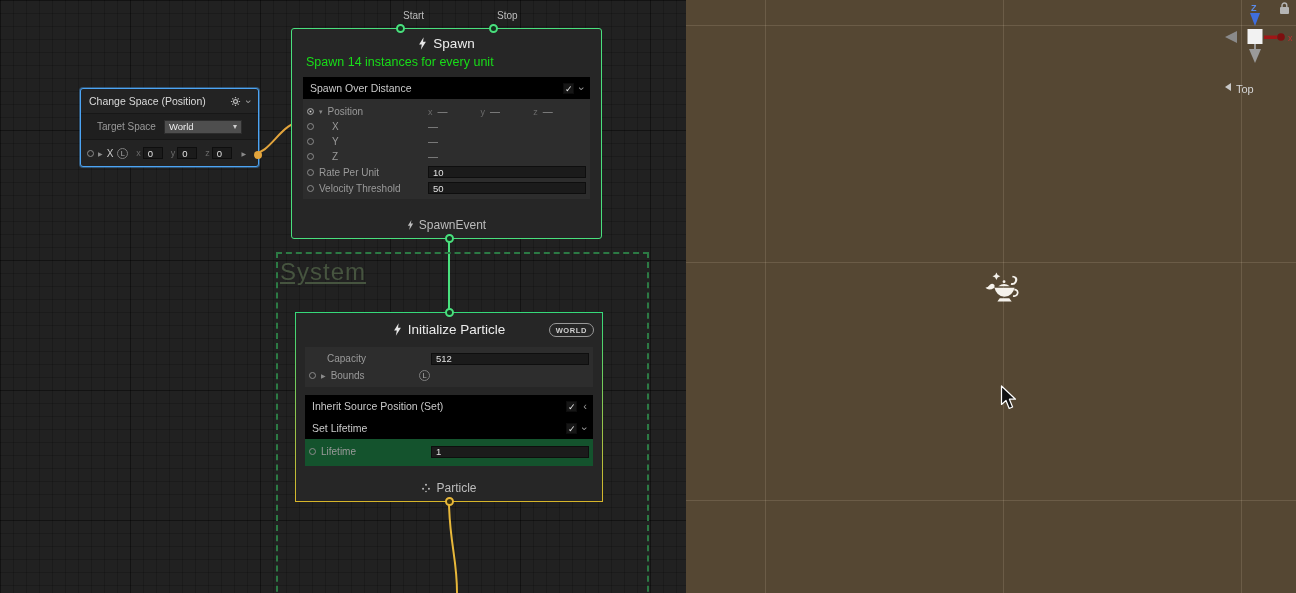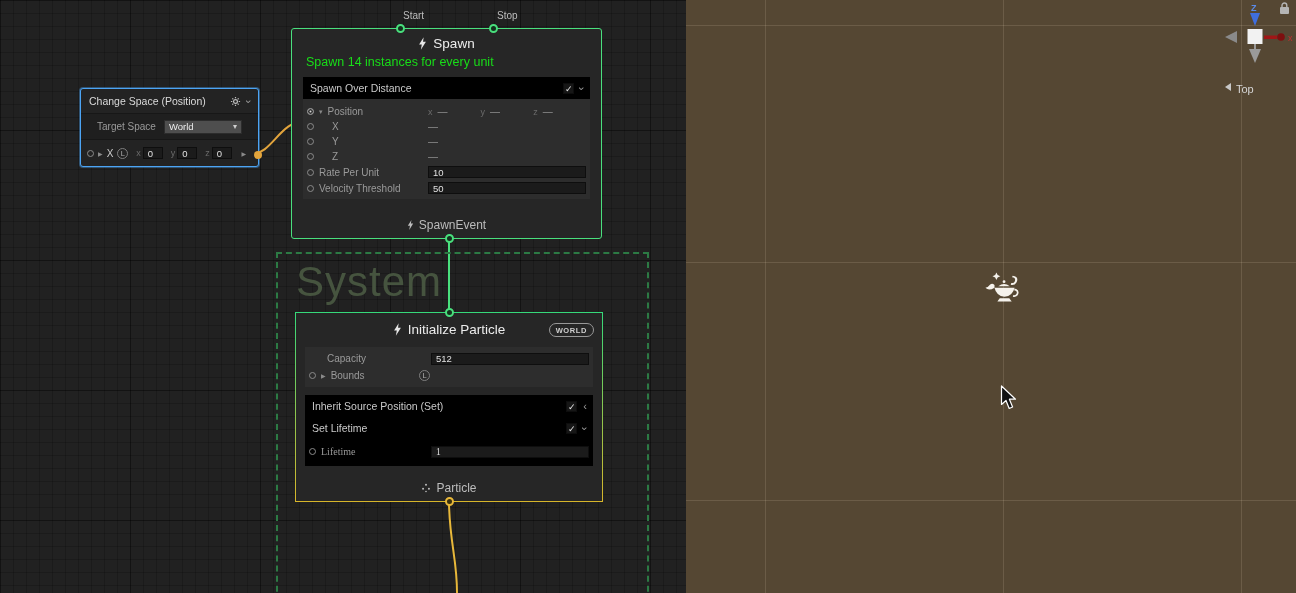--- a/index.html
+++ b/index.html
@@ -17,21 +17,21 @@
       linear-gradient(90deg, rgba(0,0,0,0.18) 1px, transparent 1px);
     background-size: 130px 130px, 130px 130px, 13px 13px, 13px 13px;
   }
   .wires { position: absolute; left: 0; top: 0; width: 686px; height: 593px; pointer-events: none; }
 
   .system-group {
     position: absolute; left: 276px; top: 252px; width: 373px; height: 360px;
     border: 2px dashed var(--system-green, #2c7a44);
   }
   .system-label {
-    margin: 4px 0 0 18px; font-size: 42px; color: #46543f; letter-spacing: 1px;
+    margin: 4px 0 0 2px; font-size: 24px; color: #46543f; letter-spacing: 1px; text-decoration: underline;
   }
 
   .node { position: absolute; background: #262626; border-radius: 3px; }
   .node.spawn { left: 291px; top: 28px; width: 311px; height: 211px; border: 1px solid var(--green, #49e07d); }
   .node.change-space {
     left: 80px; top: 88px; width: 179px; height: 79px; background: #232323;
     border: 1px solid var(--blue, #4ca4f4);
     box-shadow: 0 0 0 1px rgba(76,164,244,0.40);
   }
   .node.init {
@@ -113,21 +113,21 @@
     position: absolute; right: 8px; top: 10px; border: 1px solid #989898; border-radius: 8px;
     font-size: 7.5px; font-weight: bold; letter-spacing: 0.6px; color: #cfcfcf; padding: 1.5px 6px;
   }
   .init-body { margin: 10px 9px 0 9px; background: #2d2d2d; padding: 3px 0; }
   .init-body .prow { height: 17px; }
   .cap-label { margin-left: 18px; }
   .bounds-chip { position: absolute; left: 114px; top: 3px; }
   .bar { margin: 0 9px; }
   .bar1 { margin-top: 8px; }
   .bar2 { }
-  .init-body2 { margin: 0 9px; background: #000000; padding: 4px 0 6px 0; font-family: Liberation Serif, serif; }
+  .init-body2 { margin: 0 9px; background: #14532d; padding: 4px 0 6px 0; }
   .init-body2 .prow { height: 17px; }
 
   
   .scene { position: absolute; left: 686px; top: 0; width: 610px; height: 593px; background: var(--scene-bg, #554733); }
   .vline { position: absolute; top: 0; width: 1px; height: 593px; background: rgba(255,236,205,0.13); }
   .hline { position: absolute; left: 0; height: 1px; width: 610px; background: rgba(255,236,205,0.13); }
   .top-label { position: absolute; left: 539px; top: 83px; display: flex; align-items: flex-start; font-size: 11px; color: #d6d6d6; }
   .tri { width: 0; height: 0; border-top: 4px solid transparent; border-bottom: 4px solid transparent; border-right: 6px solid #c8c8c8; margin-right: 5px; }
   .gizmo { position: absolute; left: 536px; top: 0; }
   .lamp { position: absolute; left: 298px; top: 270px; }

